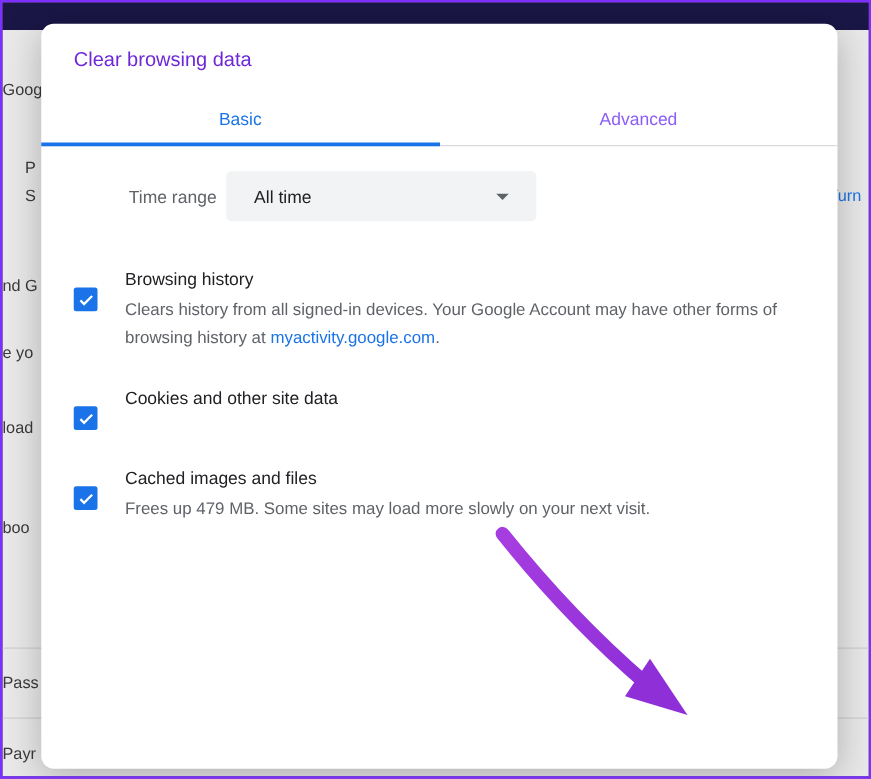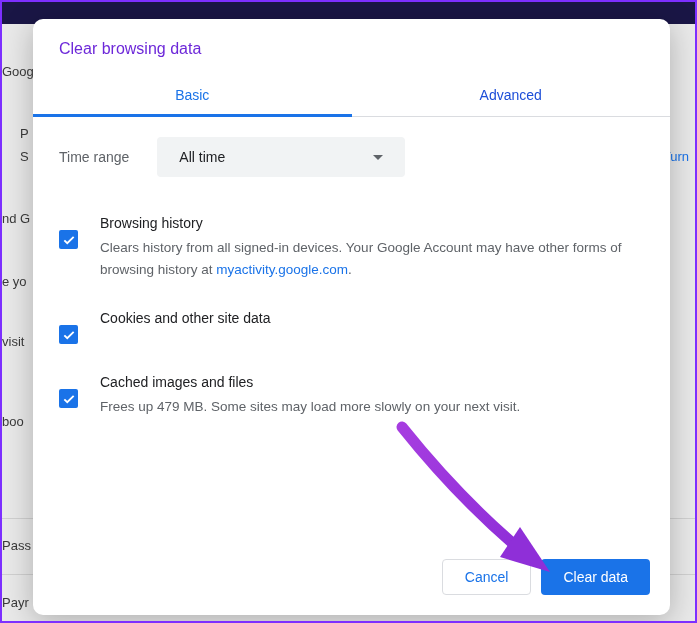--- a/index.html
+++ b/index.html
@@ -41,21 +41,21 @@
   }
   .tabs {
     display: flex;
     border-bottom: 1px solid #dadce0;
   }
   .tab {
     flex: 1;
     text-align: center;
     padding: 13px 0 13px;
     font-size: 14px;
-    color: #1d4ed8;
+    color: #8b5cf6;
     cursor: pointer;
     position: relative;
   }
   .tab.active {
     color: #1a73e8;
     font-weight: 500;
   }
   .tab.active::after {
     content: "";
     position: absolute;
@@ -63,22 +63,23 @@
     height: 3px;
     background: #1a73e8;
   }
   .content {
     padding: 20px 26px 0;
     flex: 1;
   }
   .row-range {
     display: flex;
     align-items: center;
-    gap: 28px;
+    gap: 8px;
     margin-bottom: 38px;
+    margin-left: 44px;
   }
   .row-range-label {
     font-size: 14px;
     color: #5f6368;
   }
   .select {
     background: #f1f3f4;
     height: 40px;
     width: 248px;
     border-radius: 4px;
@@ -169,23 +170,23 @@
 </head>
 <body>
 
 <div class="top-bar"></div>
 <div class="bg-main"></div>
 
 <div class="bg-text" style="position:absolute; left:0; top:62px;">Goog</div>
 <div class="bg-text" style="position:absolute; left:18px; top:124px;">P</div>
 <div class="bg-text" style="position:absolute; left:18px; top:147px;">S</div>
 <div class="bg-blue">Turn</div>
-<div class="bg-text" style="position:absolute; left:0; top:209px;">nd G</div>
+<div class="bg-text" style="position:absolute; left:0; top:219px;">nd G</div>
 <div class="bg-text" style="position:absolute; left:0; top:272px;">e yo</div>
-<div class="bg-text" style="position:absolute; left:0; top:332px;">visit</div>
+<div class="bg-text" style="position:absolute; left:0; top:332px;">load</div>
 <div class="bg-text" style="position:absolute; left:0; top:412px;">boo</div>
 <div style="position:absolute; left:0; top:516px; right:0; height:1px; background:#d0d0d0;"></div>
 <div class="bg-text" style="position:absolute; left:0; top:536px;">Pass</div>
 <div style="position:absolute; left:0; top:572px; right:0; height:1px; background:#d0d0d0;"></div>
 <div class="bg-text" style="position:absolute; left:0; top:593px;">Payr</div>
 
 <div class="dialog">
   <div class="dialog-title">Clear browsing data</div>
 
   <div class="tabs">
@@ -233,24 +234,20 @@
             <path fill="none" stroke="#fff" stroke-width="3.2" d="M4 12.5l5 5L20 6.5"></path>
           </svg>
       </div>
       <div class="opt-text">
         <div class="opt-title">Cached images and files</div>
         <div class="opt-desc">Frees up 479 MB. Some sites may load more slowly on your next visit.</div>
       </div>
     </div>
   </div>
 
-  <div class="footer">
-    <button class="btn btn-secondary">Cancel</button>
-    <button class="btn btn-primary">Clear data</button>
-  </div>
 </div>
 
 <svg class="arrow-overlay" viewBox="0 0 200 170">
   <defs>
     <linearGradient id="arrg" x1="0" y1="0" x2="1" y2="1">
       <stop offset="0%" stop-color="#a63de0"></stop>
       <stop offset="100%" stop-color="#8f2fd8"></stop>
     </linearGradient>
   </defs>
   <path d="M20 10 C 60 60, 100 100, 135 130" stroke="url(#arrg)" stroke-width="11" fill="none" stroke-linecap="round"></path>

